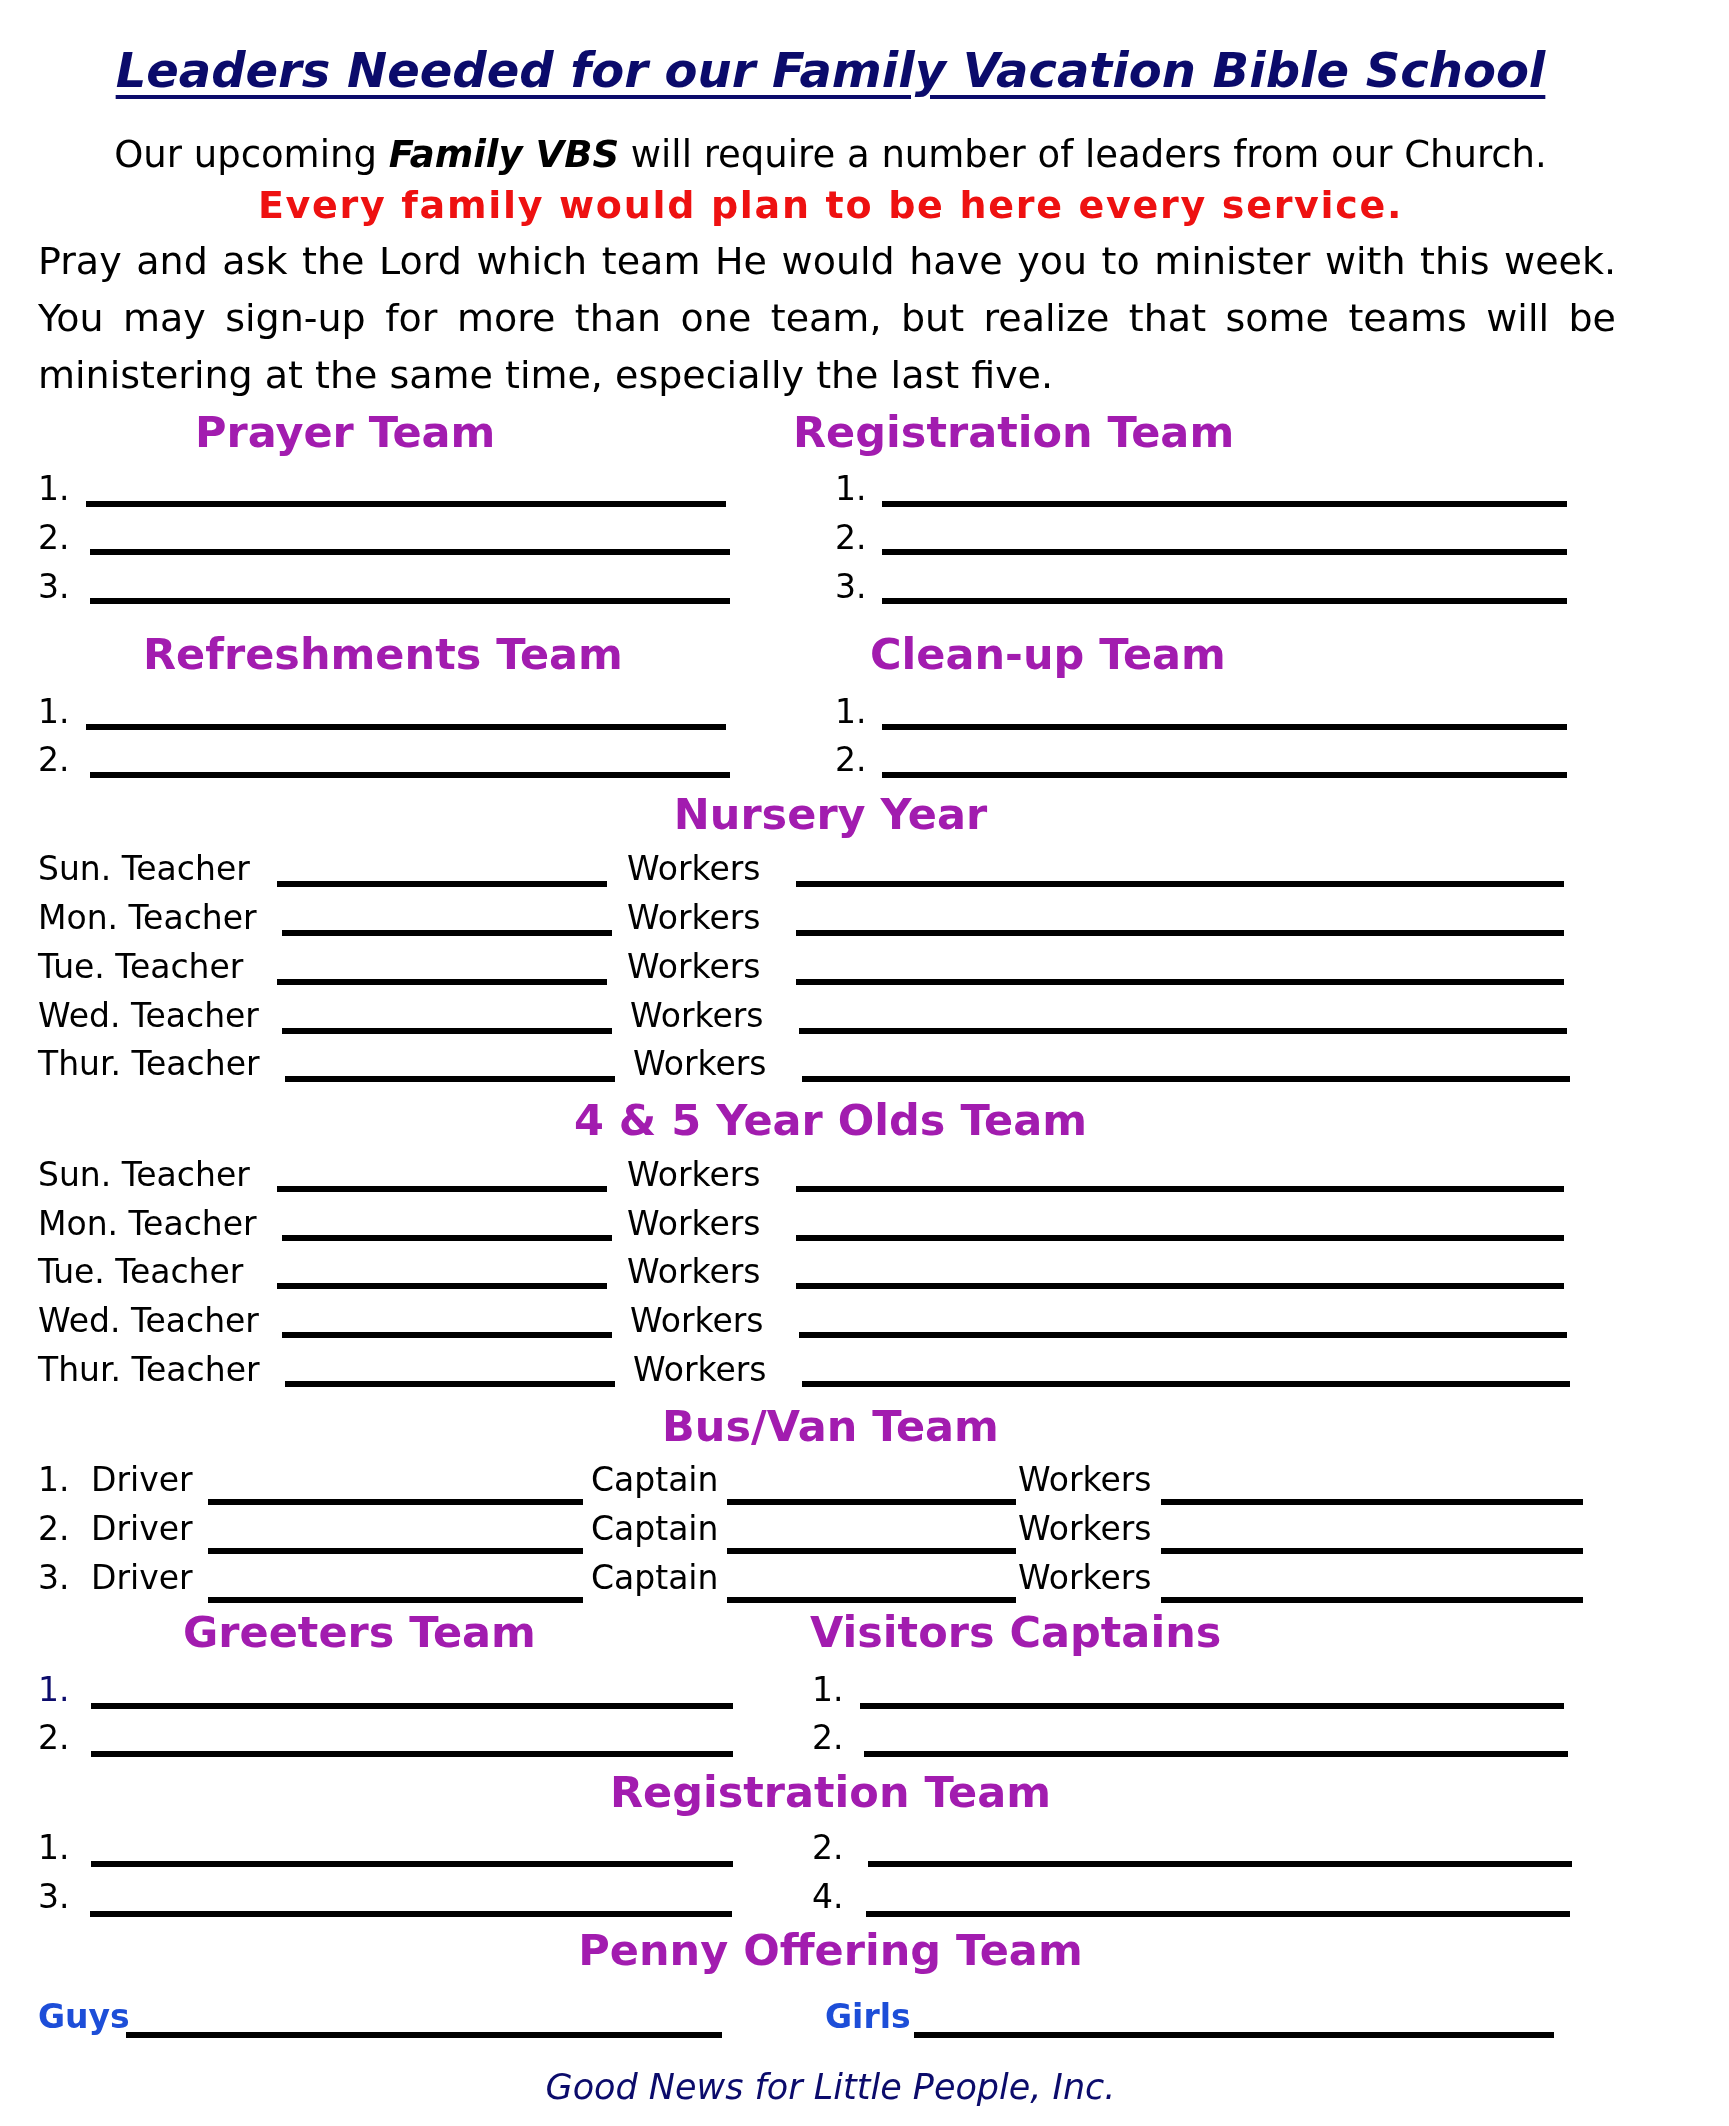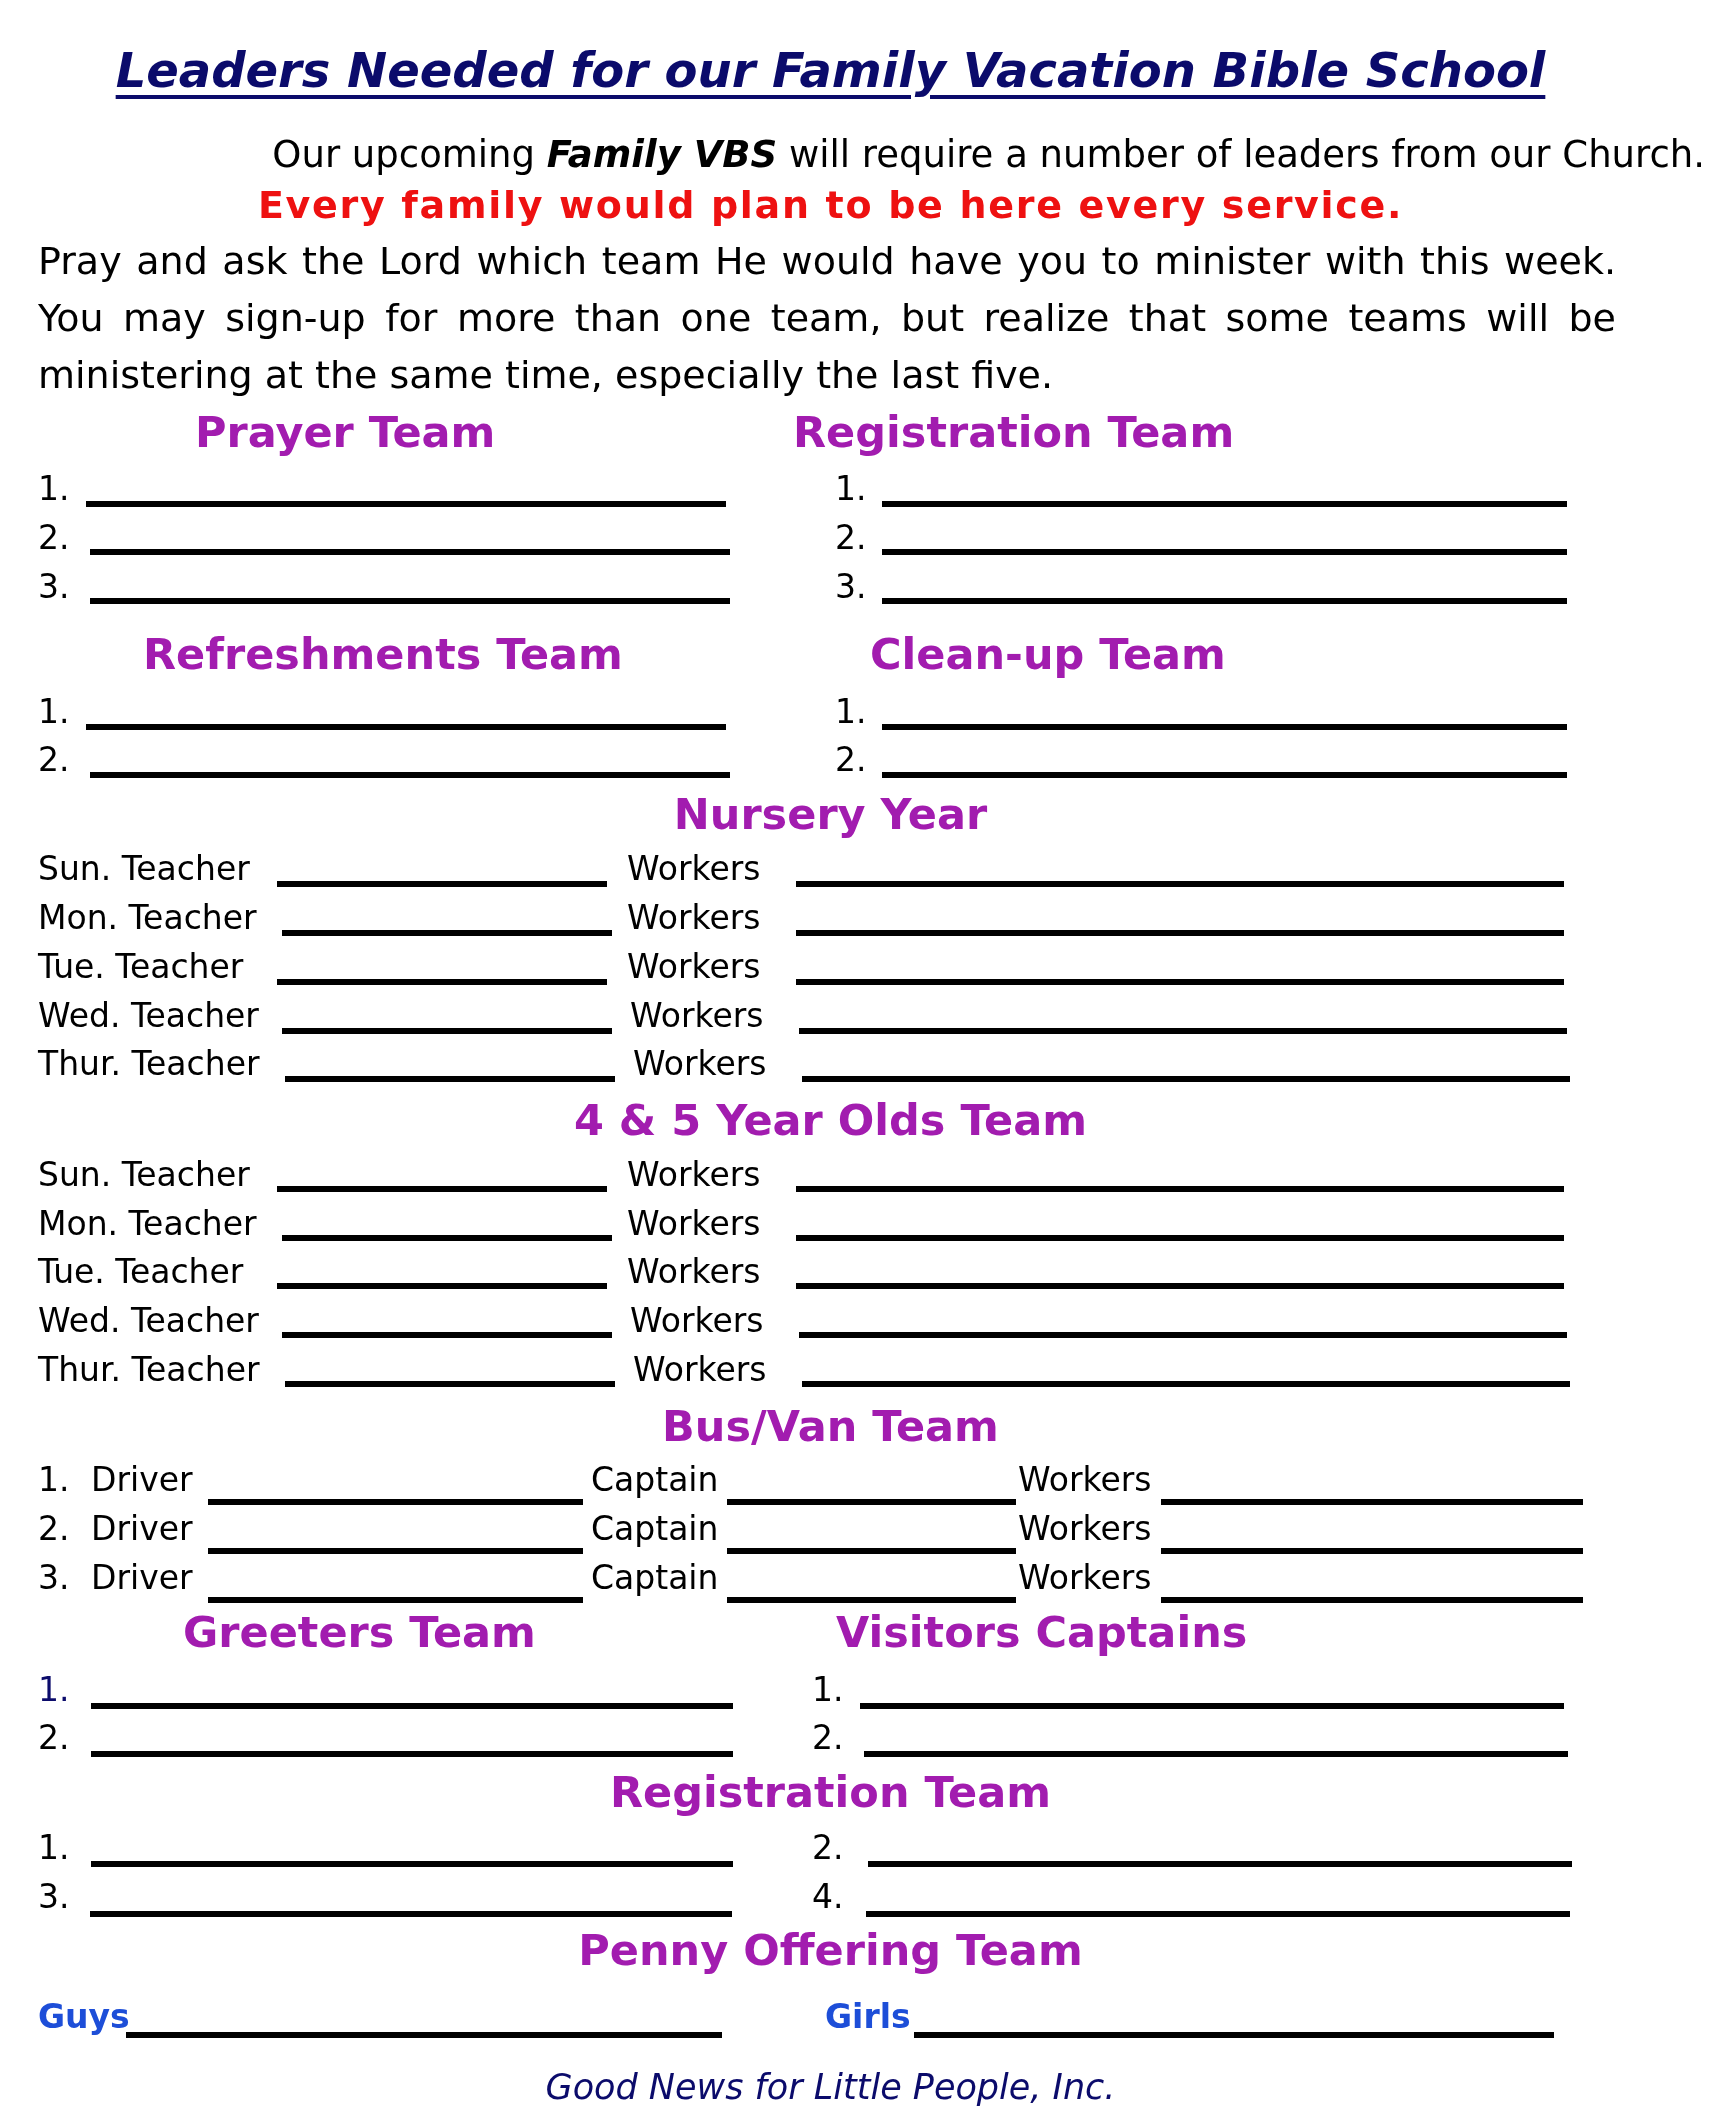--- a/index.html
+++ b/index.html
@@ -2,21 +2,21 @@
 <html style="font-size:13.3px"><head>
 <meta charset="utf-8">
 <style>
   html, body { margin:0; padding:0; background:#ffffff; }
   body { width:1730px; height:2127px; position:relative; overflow:hidden;
          font-family:"DejaVu Sans", sans-serif; color:#000; }
   .abs { position:absolute; white-space:nowrap; }
   .title { font-size:48px; font-style:italic; font-weight:bold; color:#0b0b6b;
            text-decoration:underline; text-decoration-thickness:4.2px; text-underline-offset:8.3px;
            left:0; width:1661px; text-align:center; }
-  .intro { font-size:37px; left:0; width:1661px; text-align:right;margin-left:44px; }
+  .intro { font-size:37px; left:0; width:1661px; text-align:center; }
   .intro b { font-style:italic; }
   .alert { font-size:38px; font-weight:bold; color:#ee1111; left:0; width:1661px; text-align:center; letter-spacing:1.7px; }
   .para { font-size:38px; left:38px; width:1578px; white-space:normal; line-height:57px; text-align:justify; }
   .h { font-size:43px; font-weight:bold; color:#a21caf; }
   .lbl { font-size:33px; }
   .line { position:absolute; height:5.8px; background:#000; }
   .red { color:#1d4ed8; font-weight:bold; }
   .blue { color:#0b0b6b; }
   .footer { font-size:35px; font-style:italic; color:#0b0b6b; left:0; width:1661px; text-align:center; }
 </style>
@@ -145,21 +145,21 @@
     <div class="abs lbl" style="left:1018px; top:1558px;">Workers</div>
     <div class="line" style="left:1161px; top:1597px; width:422px;"></div>
   </div>
 
   <div class="abs h" style="left:183px; top:1607px;">Greeters Team</div>
   <div class="abs lbl blue" style="left:38px; top:1670px;">1.</div>
   <div class="line" style="left:91px; top:1703px; width:642px;"></div>
   <div class="abs lbl" style="left:38px; top:1718px;">2.</div>
   <div class="line" style="left:91px; top:1751px; width:642px;"></div>
 
-  <div class="abs h" style="left:836px; top:1607px;">Visitors Captains</div>
+  <div class="abs h" style="left:810px; top:1607px;">Visitors Captains</div>
   <div class="abs lbl" style="left:812px; top:1670px;">1.</div>
   <div class="line" style="left:860px; top:1703px; width:704px;"></div>
   <div class="abs lbl" style="left:812px; top:1718px;">2.</div>
   <div class="line" style="left:864px; top:1751px; width:704px;"></div>
 
   <div class="abs h" style="left:0; width:1661px; text-align:center; top:1767px;">Registration Team</div>
   <div class="abs lbl" style="left:38px; top:1828px;">1.</div>
   <div class="line" style="left:91px; top:1861px; width:642px;"></div>
   <div class="abs lbl" style="left:812px; top:1828px;">2.</div>
   <div class="line" style="left:868px; top:1861px; width:704px;"></div>

